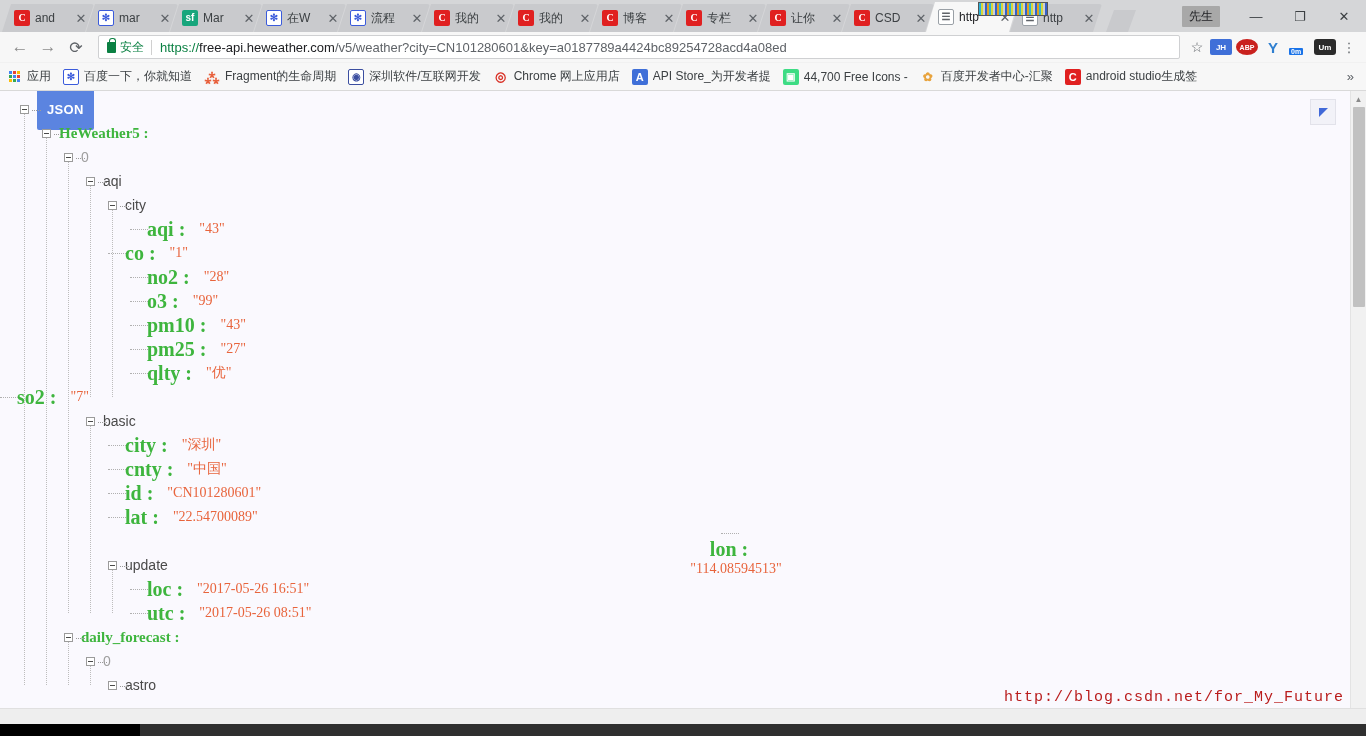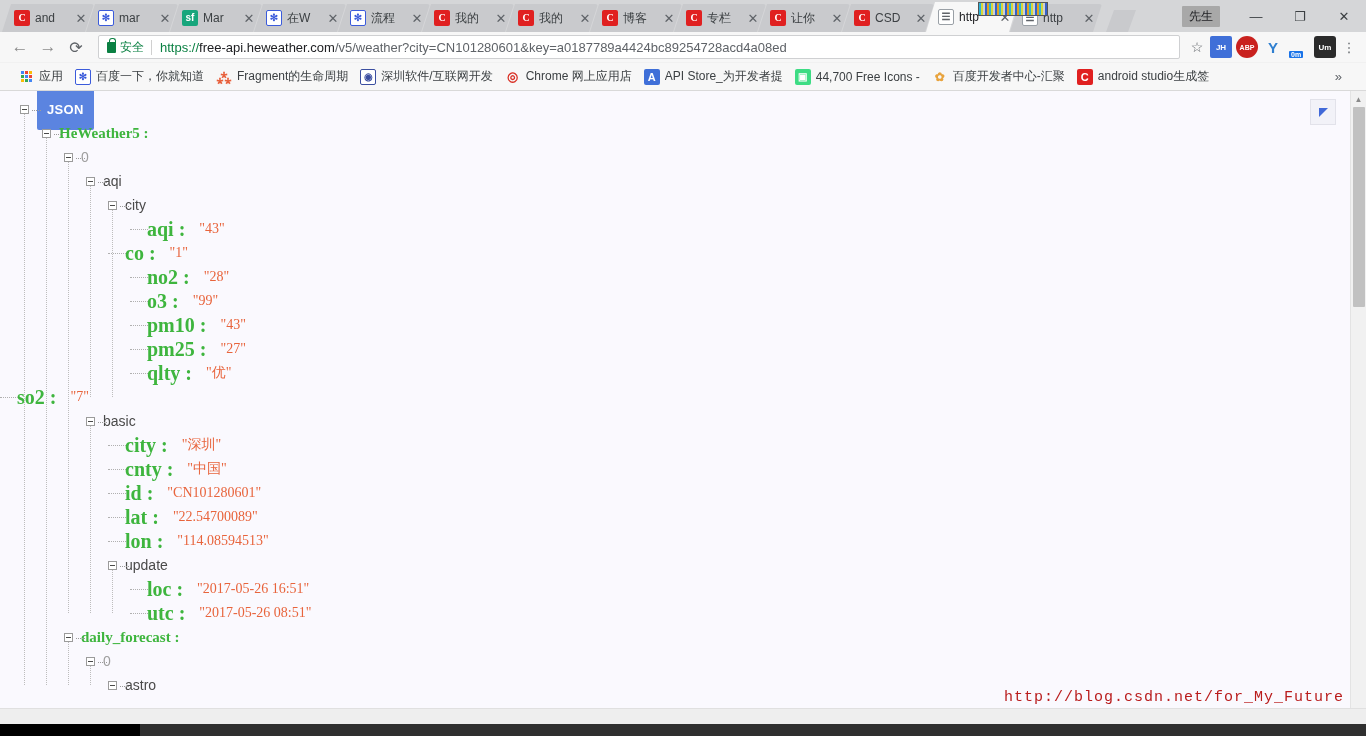--- a/index.html
+++ b/index.html
@@ -134,39 +134,39 @@
     width:5px; height:5px; border:1.5px solid #0b8043;
     border-bottom:none; border-top-left-radius:3px; border-top-right-radius:3px;
   }
   .securetext { font-size: 12px; color:#0b8043; margin-right: 7px; }
   .omnidiv { width:1px; height:15px; background:#d0d0d0; margin-right:8px; }
   .urltext { color: #5f6368; white-space: nowrap; }
   .urltext .scheme { color: #0b8043; }
   .urltext .host { color: #202124; }
   .star { width:22px; text-align:center; color:#5f6368; font-size:14px; }
   .ext {
-    width: 22px; height: 22px; margin: 0 2px;
+    width: 22px; height: 16px; margin: 0 2px;
     display:flex; align-items:center; justify-content:center;
     font-size: 8px; font-weight: bold; color:#fff; border-radius:2px;
   }
   .ext-jh { background:#3f6fd8; font-size:8px; }
   .ext-abp { background:#c9211e; border-radius:50%; font-size:7px; }
   .ext-y { background:transparent; color:#2f7fd0; font-size:15px; }
   .ext-0m { background:transparent; color:#d04a3a; font-size:7px; position:relative; }
   .ext-0m .badge { position:absolute; bottom:0; left:1px; background:#1a73e8; color:#fff; font-size:7px; padding:0 2px; border-radius:1px;}
   .ext-um { background:#2b2b2b; border-radius:3px; color:#fff; font-size:8px; }
   .menudots { width: 22px; text-align:center; color:#5f6368; font-size:13px; letter-spacing:0; line-height:1; }
 
   
   .bookmarks {
     height: 28px;
     background: #f7f7f7;
     display: flex;
     align-items: center;
-    padding: 0 18px;
+    padding: 0 6px;
     border-bottom: 1px solid #d9d9d9;
     font-size: 12px;
     color: #3c4043;
     overflow: hidden;
   }
   .bm {
     display: flex; align-items: center;
     margin-right: 12px; white-space: nowrap;
     max-width: 150px; overflow: hidden;
   }
@@ -552,21 +552,21 @@
       <div class="row" style="padding-left: 108px;">
         <span class="leafmark"></span>
         <span class="k-leaf">id :</span>
         <span class="v-str">"CN101280601"</span>
       </div>
       <div class="row" style="padding-left: 108px;">
         <span class="leafmark"></span>
         <span class="k-leaf">lat :</span>
         <span class="v-str">"22.54700089"</span>
       </div>
-      <div class="row" style="padding-left: 108px;">
+      <div class="row" style="padding-left: 108px; flex-direction: column;">
         <span class="leafmark"></span>
         <span class="k-leaf">lon :</span>
         <span class="v-str">"114.08594513"</span>
       </div>
       <div class="row" style="padding-left: 108px;">
         <span class="toggle"></span>
         <span class="k-obj">update</span>
       </div>
       <div class="row" style="padding-left: 130px;">
         <span class="leafmark"></span>

